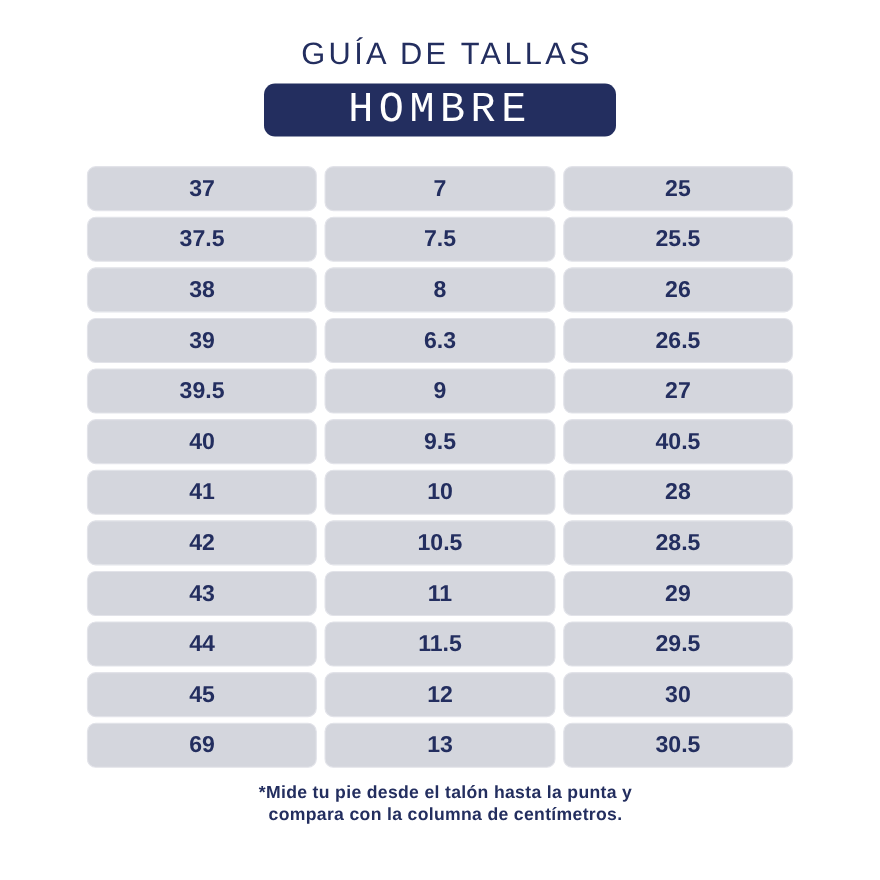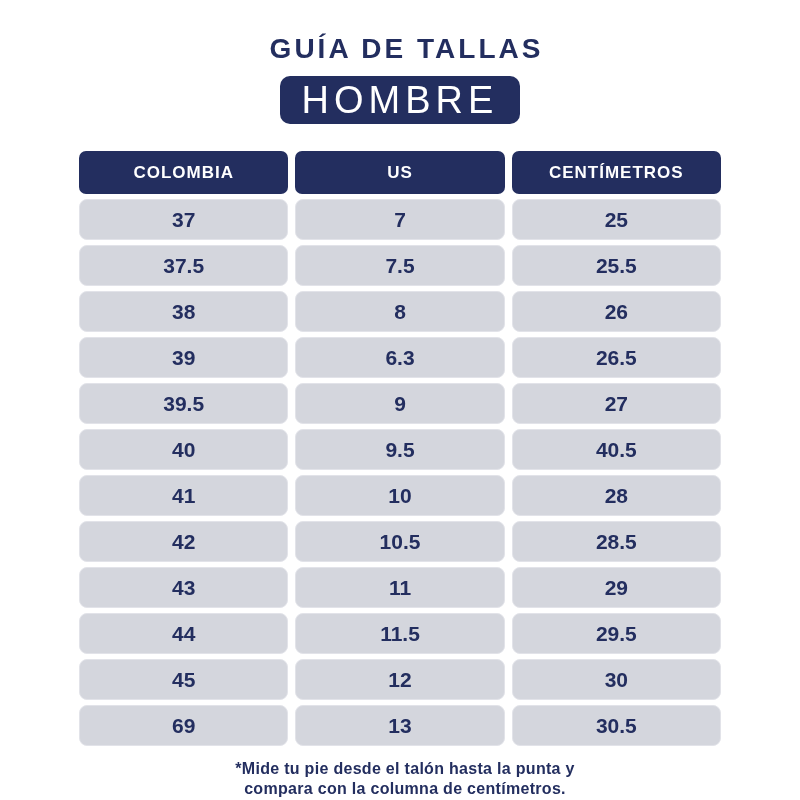--- a/index.html
+++ b/index.html
@@ -16,31 +16,31 @@
   }
   .page{
     width:800px; height:800px;
     background:var(--white);
     padding-top:33px;
   }
   .title{
     text-align:center;
     color:var(--navy);
     font-size:28px;
-    font-weight:700;
+    font-weight:400;
     letter-spacing:3px;
     margin-bottom:11px;
     padding-left:13px;
   }
   .badge{
-    width:240px; height:48px;
+    width:320px; height:48px;
     margin:0 auto;
     background:var(--navy);
     border-radius:10px;
-    display:flex; align-items:center; justify-content:center;
+    display:flex; align-items:center; justify-content:center;font-family:Liberation Mono, monospace;
   }
   .badge-text{
     color:#fff;
     font-size:38px;
     font-weight:200;
     letter-spacing:5px;
     transform:scaleY(1.02);
   }
   .table{
     width:642px;
@@ -87,25 +87,20 @@
 
 <div class="page">
 
   <div class="title">GUÍA DE TALLAS</div>
 
   <div class="badge">
     <span class="badge-text">HOMBRE</span>
   </div>
 
   <div class="table">
-    <div class="row">
-      <div class="cell header-cell">COLOMBIA</div>
-      <div class="cell header-cell">US</div>
-      <div class="cell header-cell">CENTÍMETROS</div>
-    </div>
     <div style="display: flex; flex-direction: column; gap: 5px; justify-content: space-between;">
         <div class="row">
           <div class="cell data-cell">37</div>
           <div class="cell data-cell">7</div>
           <div class="cell data-cell">25</div>
         </div>
         <div class="row">
           <div class="cell data-cell">37.5</div>
           <div class="cell data-cell">7.5</div>
           <div class="cell data-cell">25.5</div>

